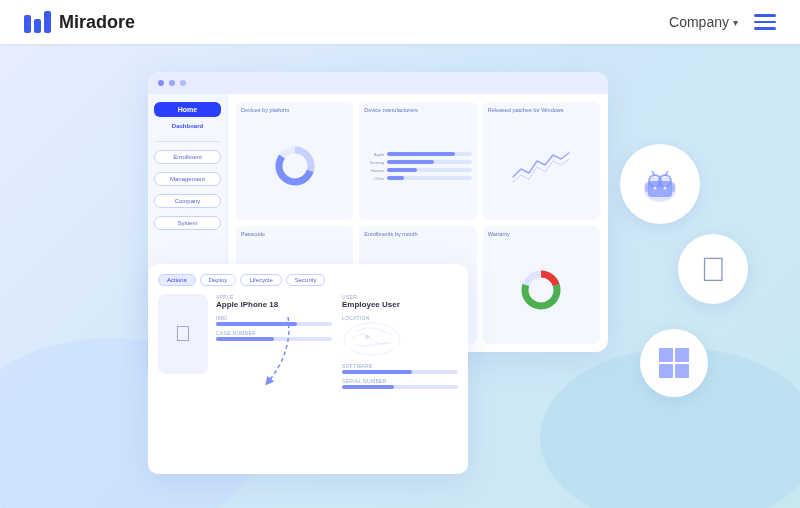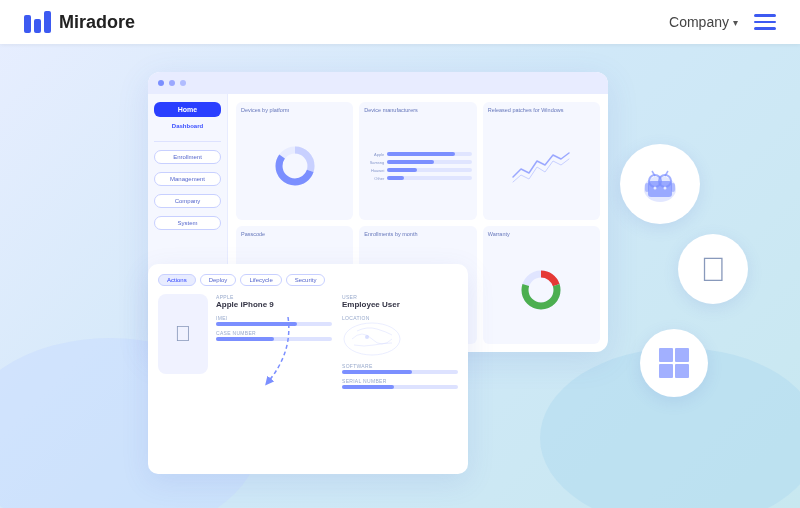--- a/index.html
+++ b/index.html
@@ -527,21 +527,21 @@
     </div>
 
     <div class="device-row">
       <div class="device-icon-box">
         <span style="font-size:22px;color:#8899bb;"></span>
       </div>
       <div class="device-info">
         <div class="device-cols">
           <div class="device-col">
             <div class="device-field-label">Apple</div>
-            <div class="device-field-value">Apple iPhone 9</div>
+            <div class="device-field-value">Apple iPhone 18</div>
             <div style="margin-top:6px;">
               <div class="device-field-label">IMEI</div>
               <div class="device-bar">
                 <div class="device-bar-fill" style="width:70%"></div>
               </div>
             </div>
             <div style="margin-top:4px;">
               <div class="device-field-label">CASE NUMBER</div>
               <div class="device-bar">
                 <div class="device-bar-fill" style="width:50%"></div>

